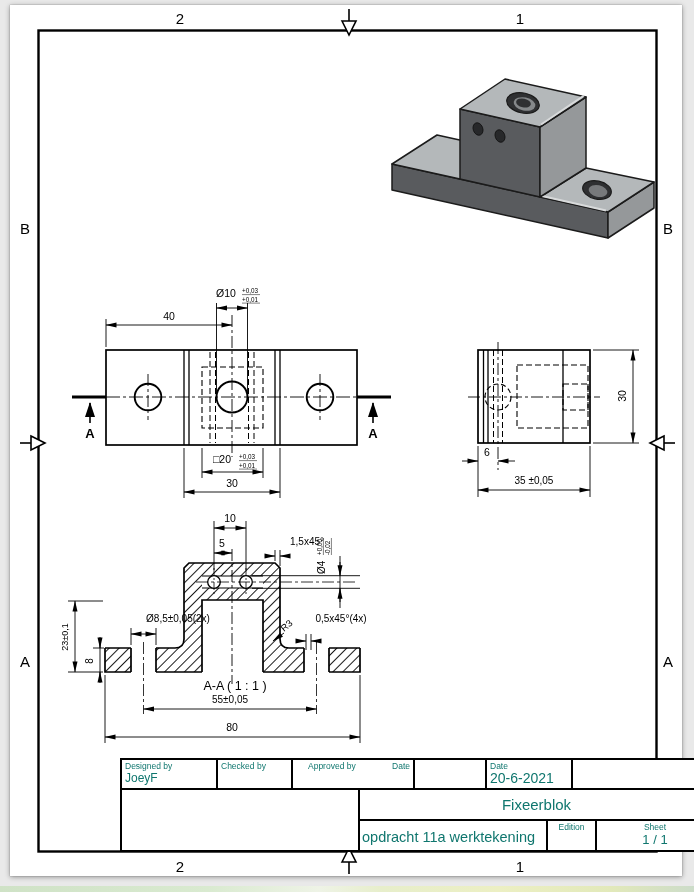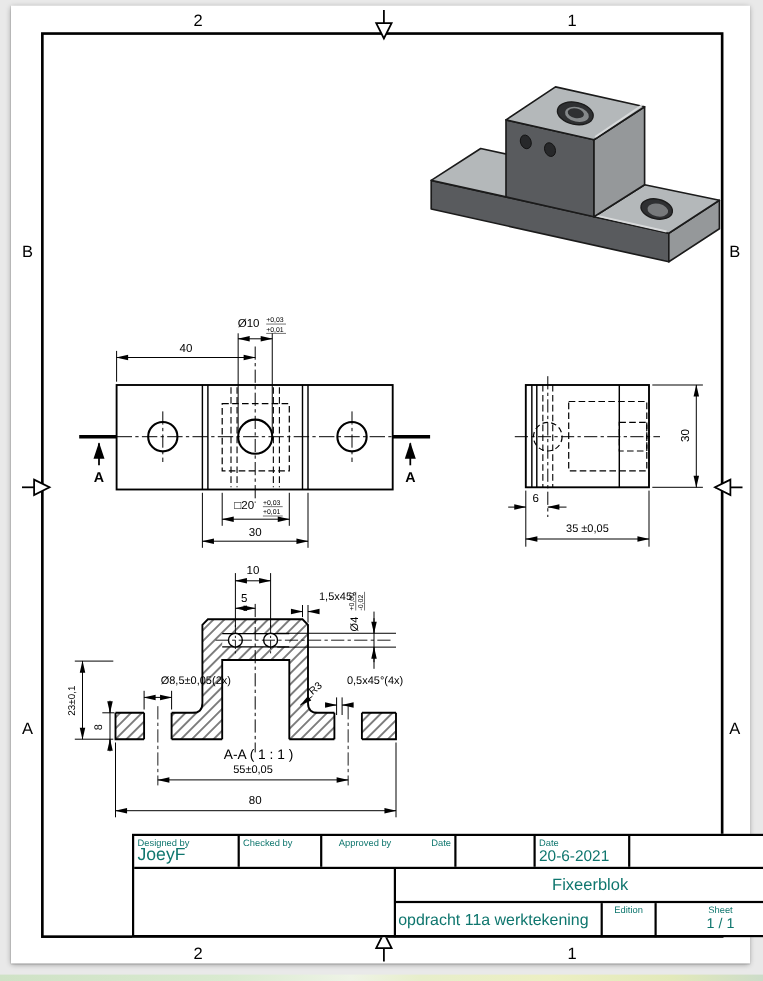--- a/index.html
+++ b/index.html
@@ -24,21 +24,21 @@
   .tblock{
     position:absolute;left:120px;top:758px;width:595px;height:94px;
     border:2px solid #000;box-sizing:border-box;background:#fff;
     font-family:"Liberation Sans", sans-serif;color:#0f766e;
   }
   .tb-row1{display:flex;height:30px;border-bottom:2px solid #000;box-sizing:border-box;}
   .tb-cell{box-sizing:border-box;border-right:2px solid #000;padding:1px 3px 0 3px;overflow:hidden;}
   .tb-cell:last-child{border-right:none;}
   .tb-label{font-size:8.5px;line-height:10px;}
   .tb-label-right{font-size:8.5px;line-height:10px;text-align:right;}
-  .tb-value{font-size:16px;line-height:14px;}
+  .tb-value{font-size:12px;line-height:14px;}
   .tb-lr{display:flex;justify-content:space-between;margin-left:12px;}
   .tb-lower{display:flex;height:62px;justify-content:flex-end;}
   .tb-left-empty{width:238px;box-sizing:border-box;border-right:2px solid #000;}
   .tb-right{flex:1;display:flex;flex-direction:column;}
   .tb-title-cell{height:31px;box-sizing:border-box;border-bottom:2px solid #000;
     display:flex;align-items:center;justify-content:center;font-size:15px;}
   .tb-bottom-row{flex:1;display:flex;}
   .tb-drawing-cell{width:188px;box-sizing:border-box;border-right:2px solid #000;
     display:flex;align-items:center;justify-content:flex-start;font-size:14.5px;padding-left:2px;white-space:nowrap;}
   .tb-edition-cell{width:49px;box-sizing:border-box;border-right:2px solid #000;

